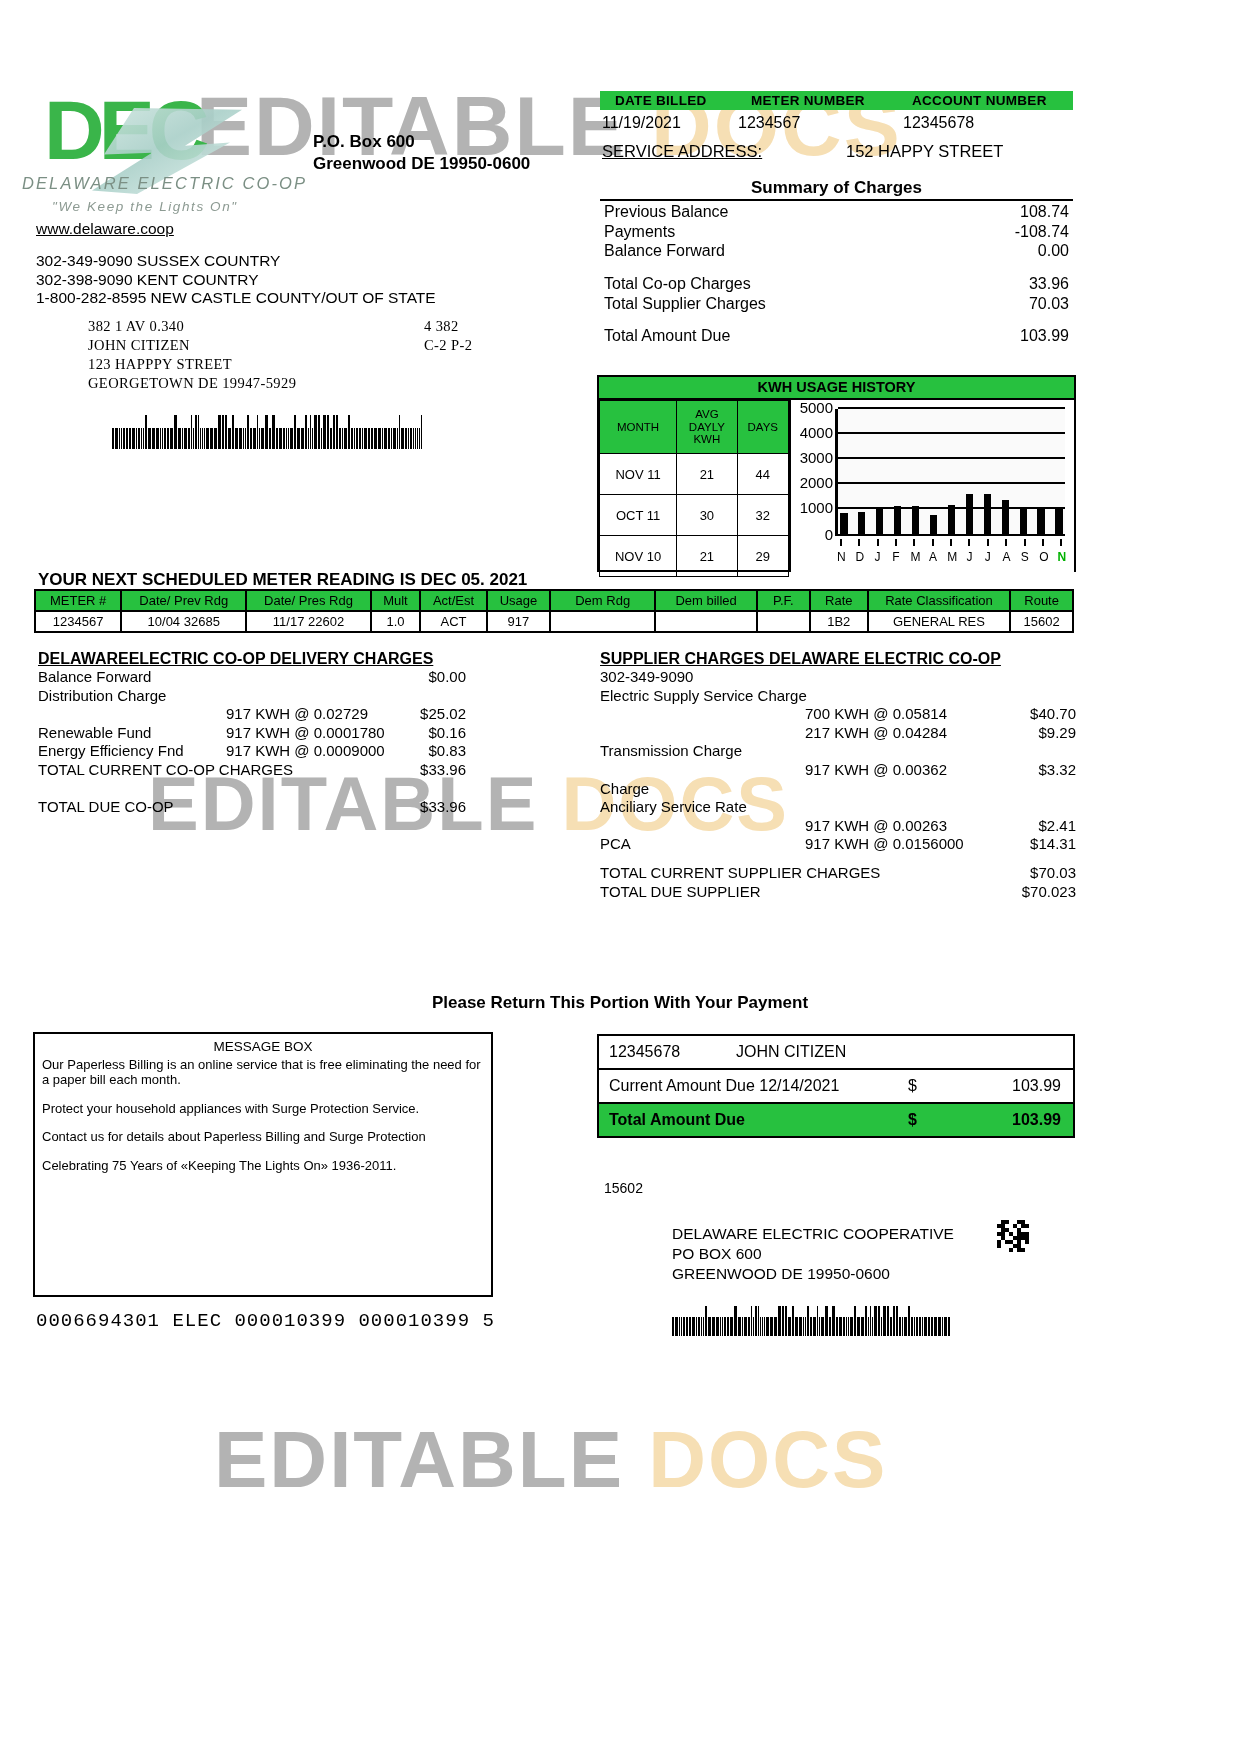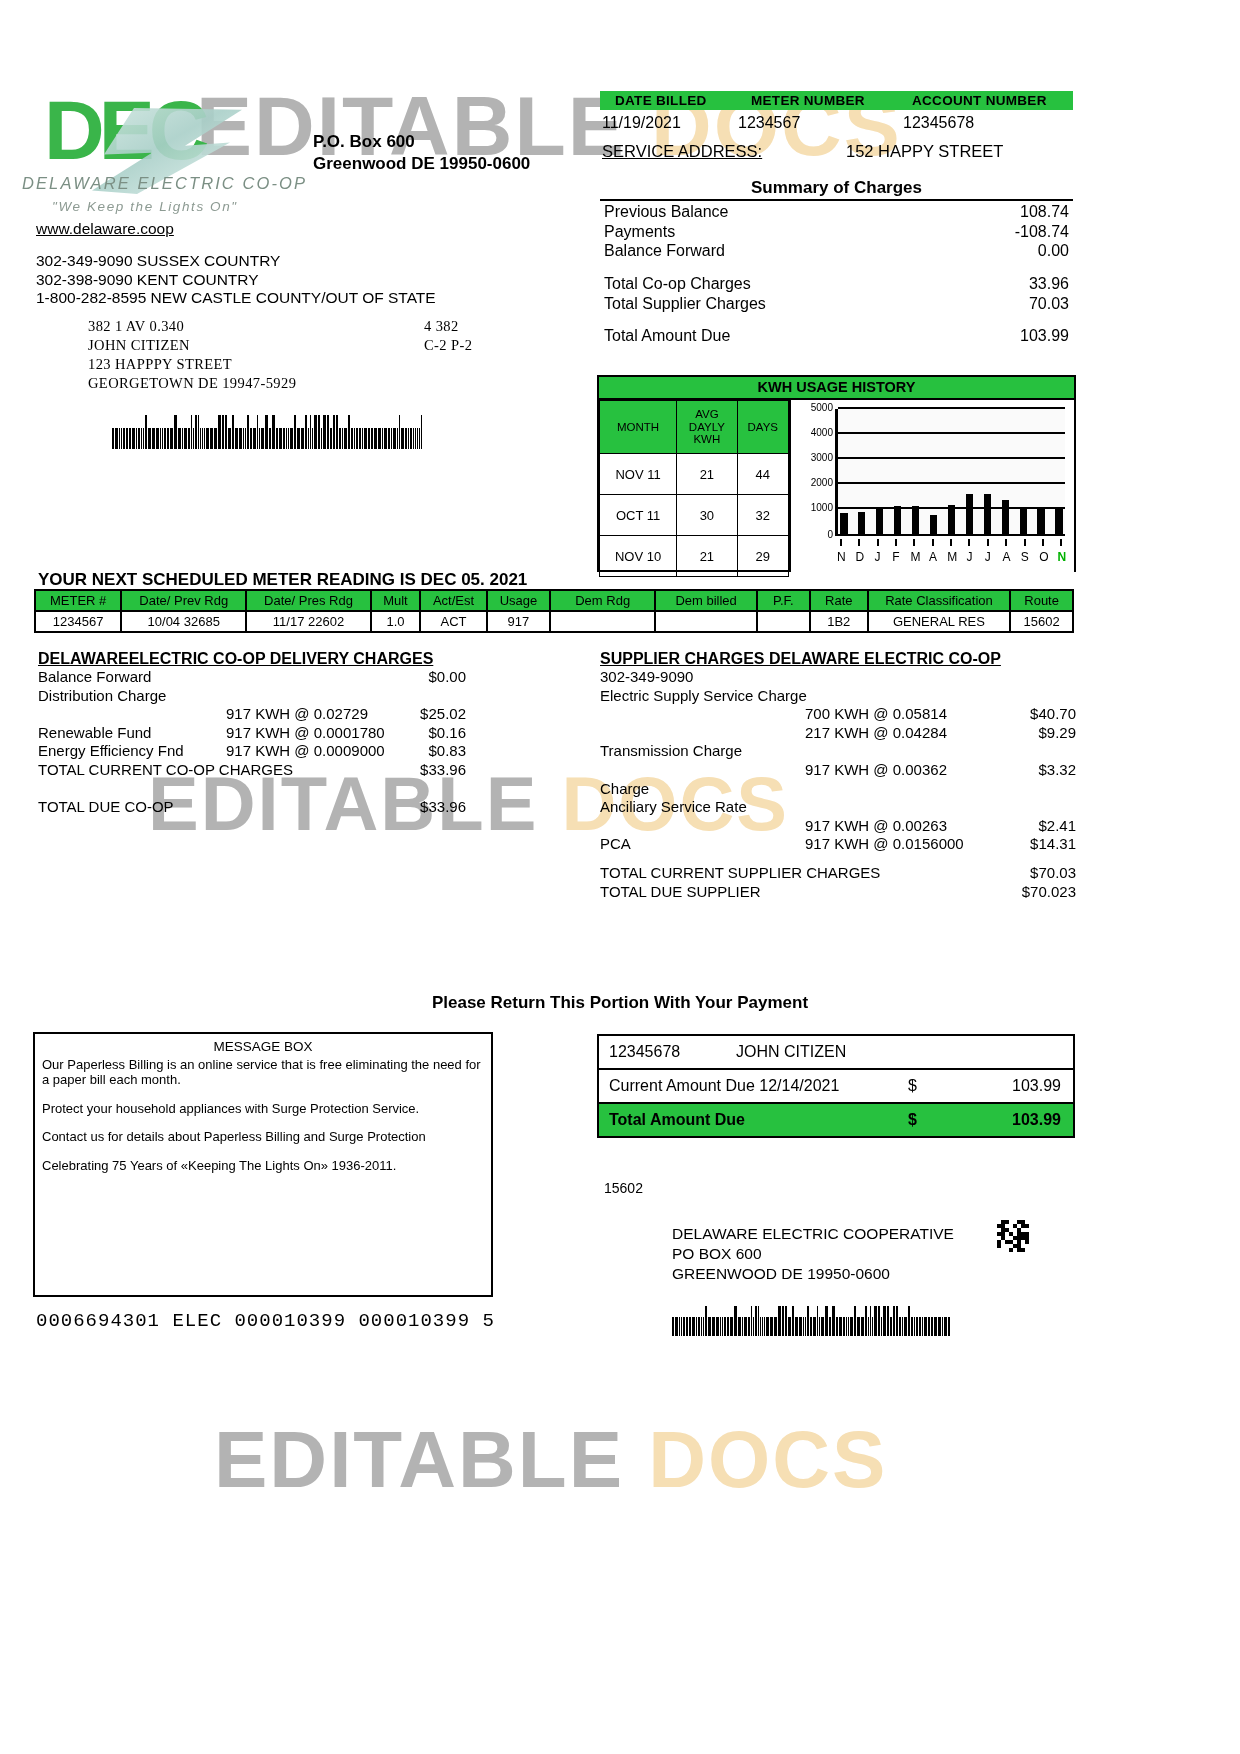--- a/index.html
+++ b/index.html
@@ -72,21 +72,21 @@
   .kwh-body{display:flex;height:172px;}
   .kwh-tbl{width:192px;border-right:2px solid #000;box-sizing:border-box;}
   .kwh-tbl table{border-collapse:collapse;width:100%;height:100%;}
   .kwh-tbl th{background:#27c13f;border:1.5px solid #000;font-size:11.5px;
               font-weight:normal;line-height:12.5px;height:52px;padding:0;}
   .kwh-tbl td{border:1.5px solid #000;font-size:13px;text-align:center;height:40px;padding:0;}
   .chart-area{flex:1;position:relative;background:#fff;}
   .c-plot{position:absolute;left:44px;top:9px;right:9px;bottom:36px;
           border-left:3px solid #000;border-bottom:2px solid #000;background:#fafafa;}
   .c-grid{position:absolute;left:0;right:0;height:2px;background:#000;}
-  .c-tick{position:absolute;right:100%;margin-right:5px;font-size:10px;
+  .c-tick{position:absolute;right:100%;margin-right:5px;font-size:15px;
           transform:translateY(-50%);white-space:nowrap;}
   .c-bars{position:absolute;left:2px;right:2px;bottom:0;top:0;display:flex;
           align-items:flex-end;justify-content:space-between;}
   .c-bars b{display:block;background:#000;width:7.5px;}
   .c-labels{position:absolute;left:46px;right:9px;bottom:8px;display:flex;
             justify-content:space-between;font-size:12px;}
   .c-labels s{text-decoration:none;display:block;width:7.5px;text-align:center;}
   .c-labels s.hi{color:#00b200;font-weight:bold;}
   .c-ticks{position:absolute;left:46px;right:9px;bottom:26px;display:flex;
            justify-content:space-between;}

